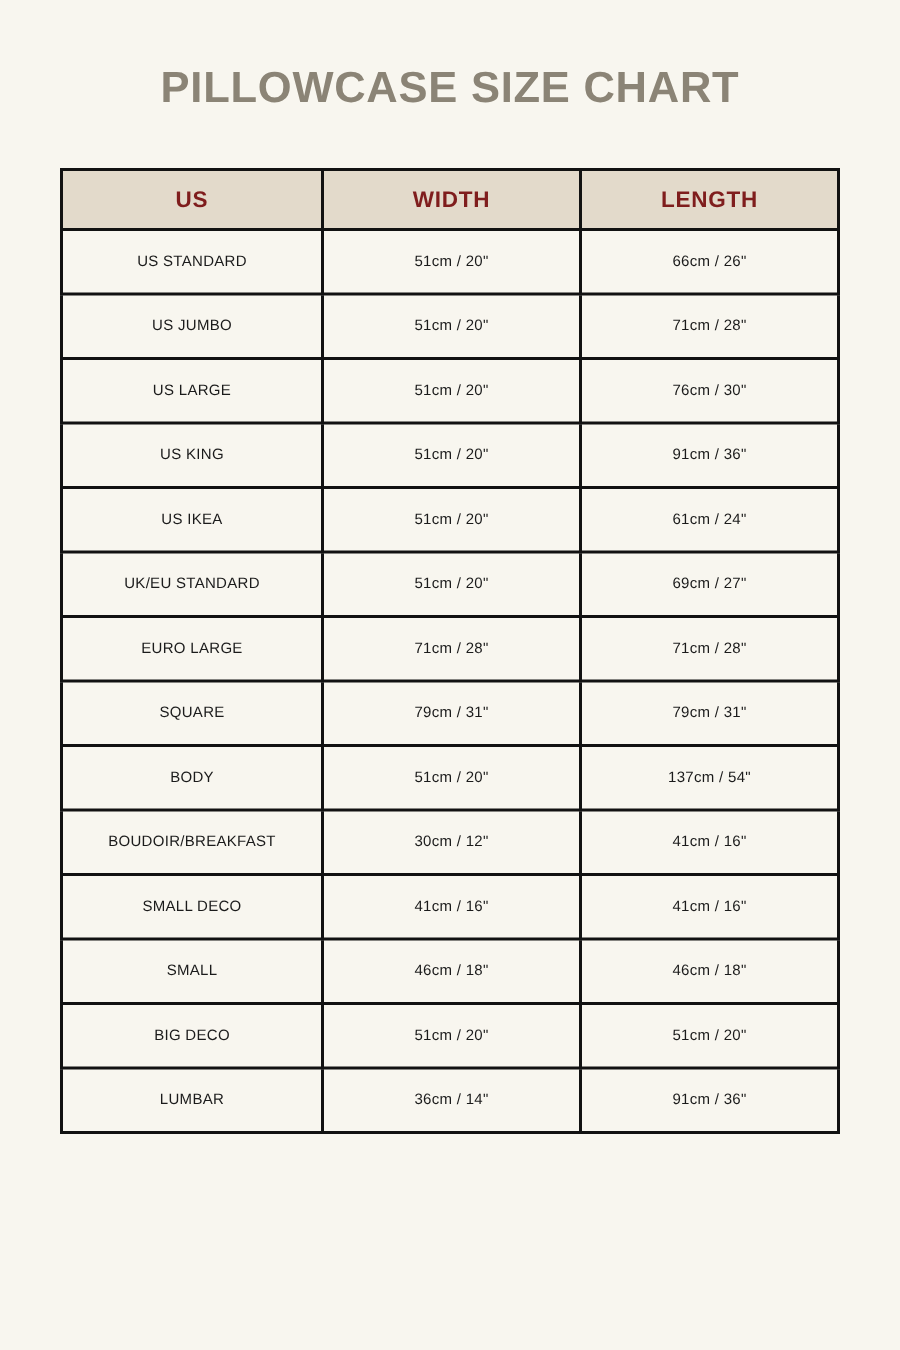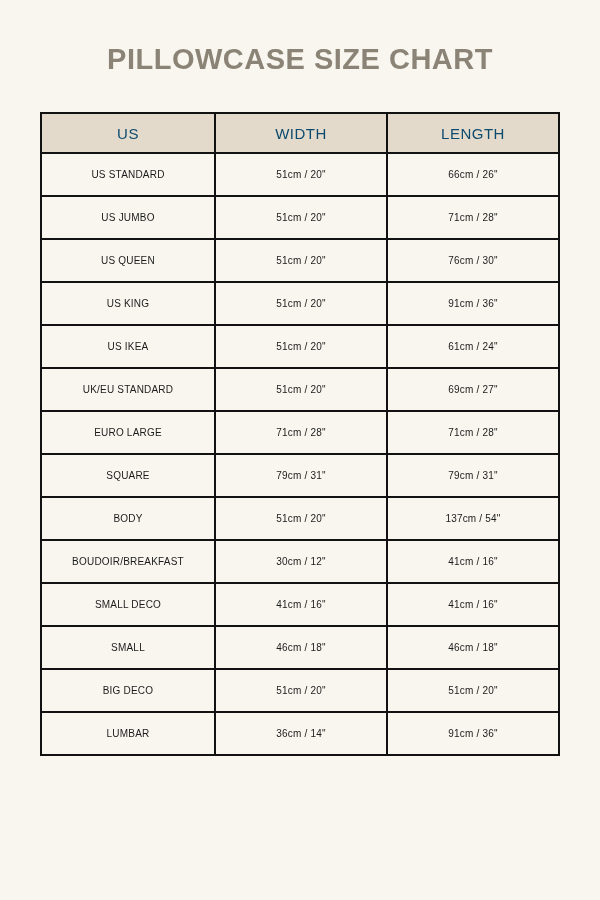--- a/index.html
+++ b/index.html
@@ -34,23 +34,23 @@
   table.size-chart td {
     border: 2px solid #121212;
     text-align: center;
     vertical-align: middle;
     padding: 0;
   }
   table.size-chart th {
     background: #E3DACB;
     height: 38px;
     font-size: 15px;
-    font-weight: normal;
+    font-weight: bold;
     letter-spacing: 0.5px;
-    color: #0c4a6e;
+    color: #7f1d1d;
   }
   table.size-chart td {
     height: 41px;
     font-size: 10px;
     font-weight: normal;
     letter-spacing: 0.2px;
   }
 </style>
 </head>
 <body>
@@ -75,21 +75,21 @@
       <td>US STANDARD</td>
       <td>51cm / 20"</td>
       <td>66cm / 26"</td>
     </tr>
     <tr>
       <td>US JUMBO</td>
       <td>51cm / 20"</td>
       <td>71cm / 28"</td>
     </tr>
     <tr>
-      <td>US QUEEN</td>
+      <td>US LARGE</td>
       <td>51cm / 20"</td>
       <td>76cm / 30"</td>
     </tr>
     <tr>
       <td>US KING</td>
       <td>51cm / 20"</td>
       <td>91cm / 36"</td>
     </tr>
     <tr>
       <td>US IKEA</td>

